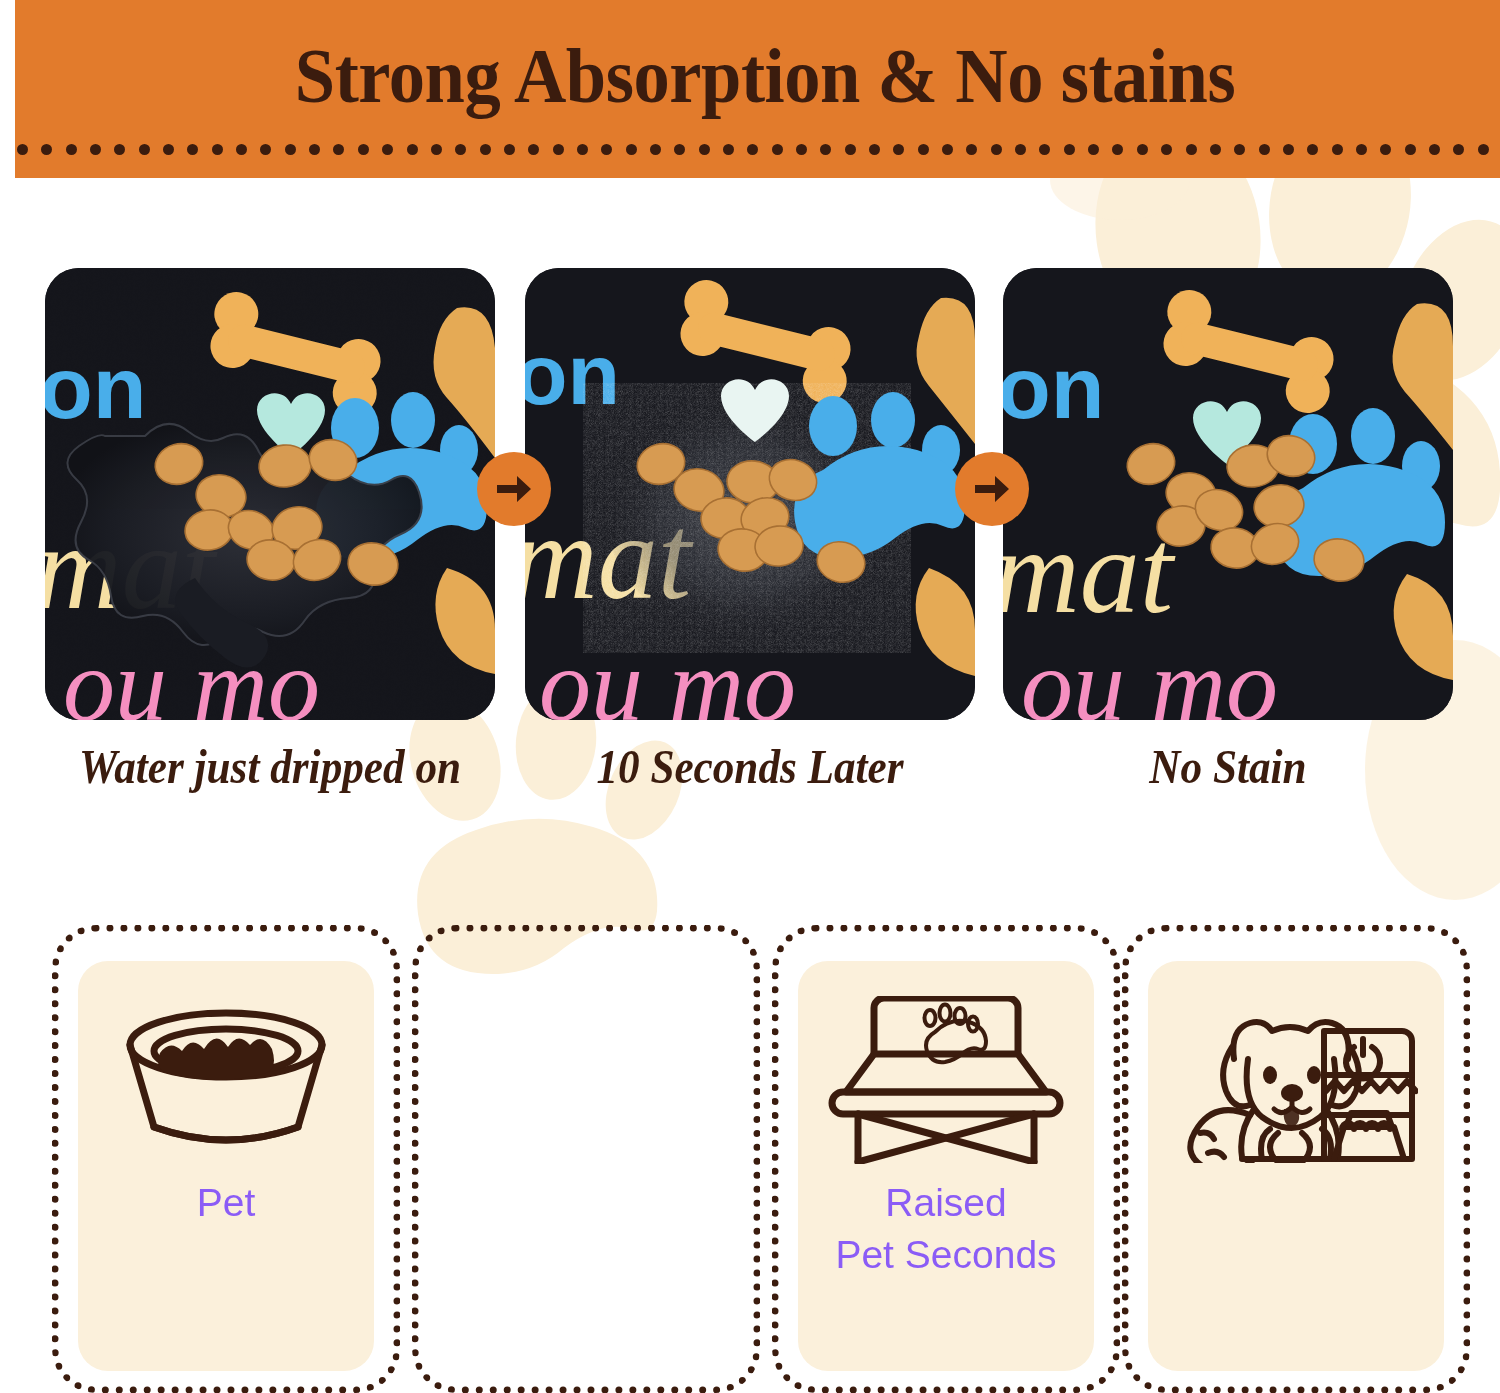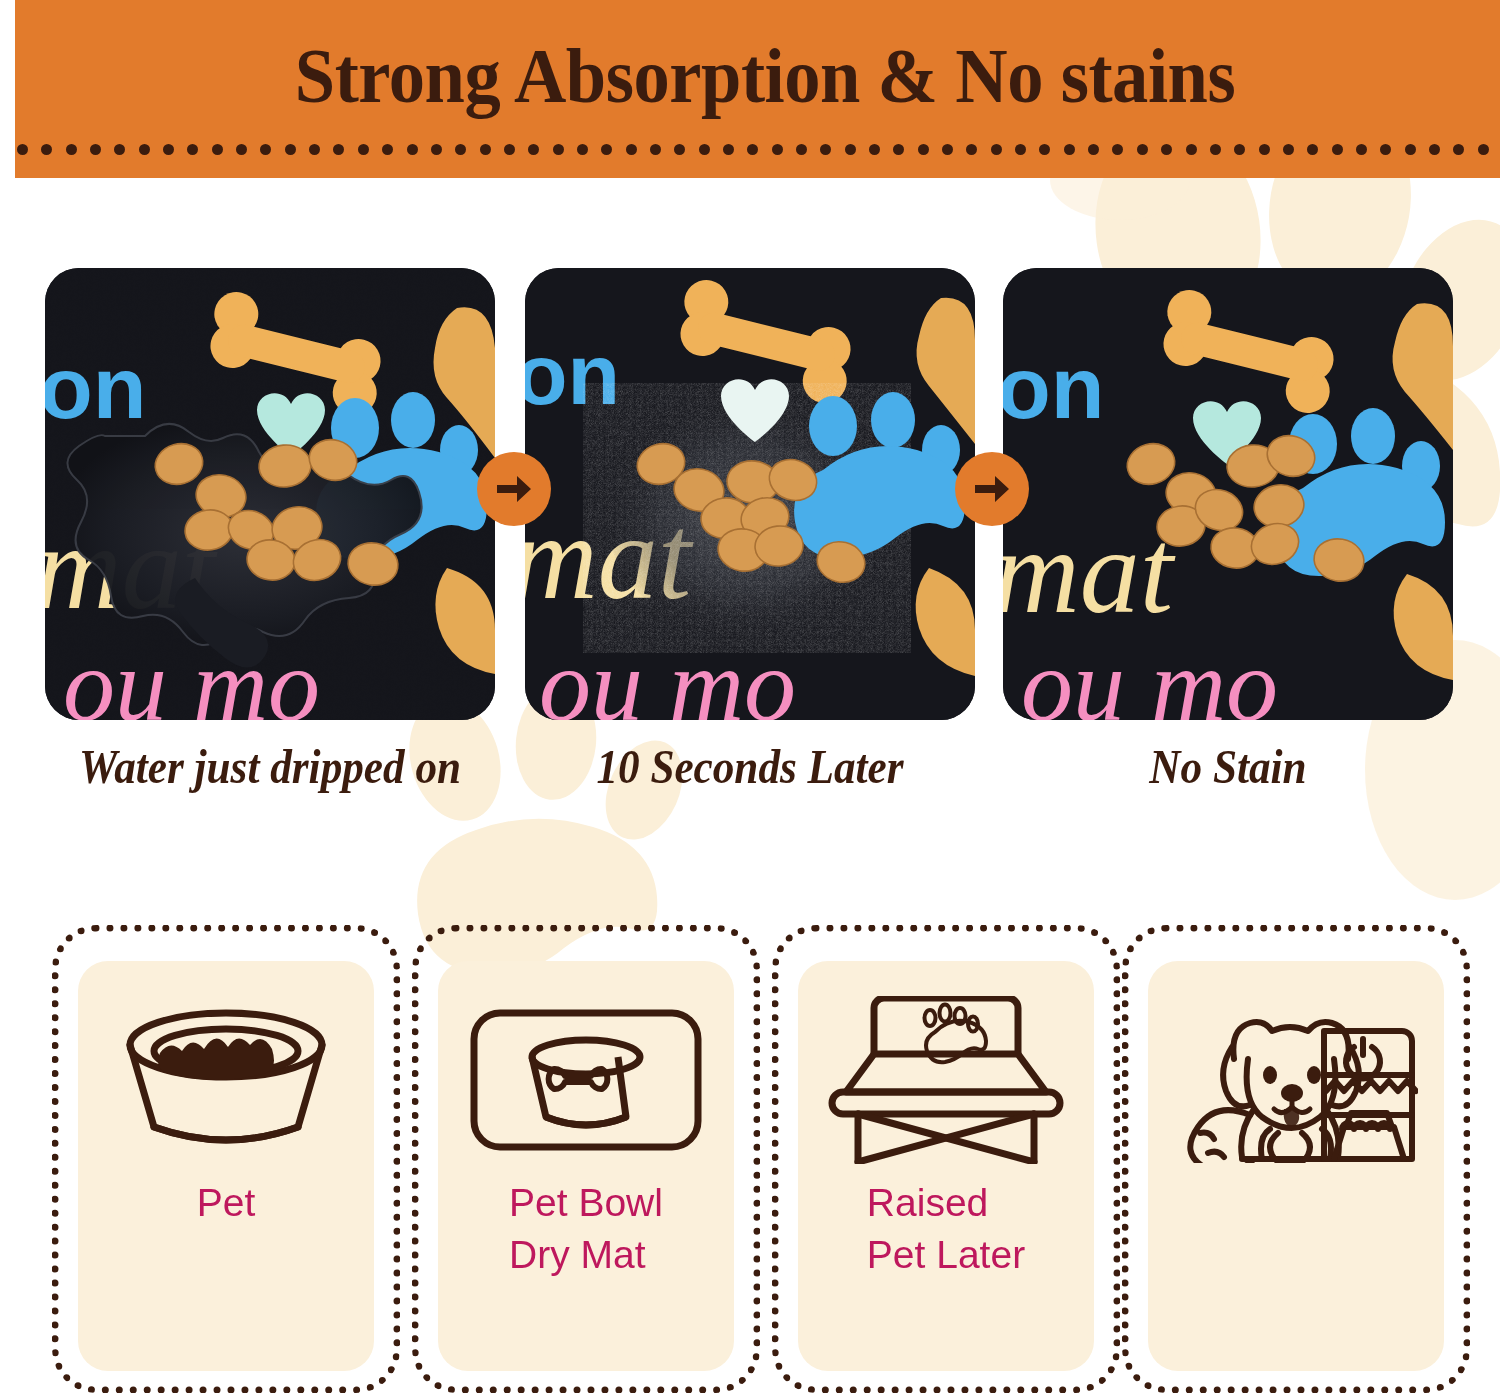--- a/index.html
+++ b/index.html
@@ -84,23 +84,23 @@
     border-radius:44px;
   }
   .card-inner {
     position:absolute; left:26px; top:36px; right:26px; bottom:22px;
     background:#FBF0DB;
     border-radius:30px;
     display:flex; flex-direction:column; align-items:center;
   }
   .card-icon { margin-top:30px; height:178px; display:flex; align-items:center; justify-content:center; }
   .card-label {
-    margin-top:8px; text-align:left;
+    margin-top:8px; text-align:center;
     font-size:39px; line-height:52px; font-weight:normal;
-    color:#be185d;
+    color:#8b5cf6;
     font-family:"Liberation Sans", sans-serif;
   }
 </style>
 </head>
 <body>
 
 <svg id="watermarks" width="1500" height="1393" viewBox="0 0 1500 1393">
   <g fill="#FBEFD8">
 
     <ellipse cx="1178" cy="232" rx="82" ry="108" transform="rotate(-8 1178 232)"></ellipse>
@@ -378,39 +378,20 @@
         </svg>
       </div>
       <div class="card-label">
         <div>Pet</div>
       </div>
     </div>
   </div>
 
   <div class="feature-card f1">
     <div class="dotted-frame"></div>
-    <div class="card-inner">
-      <div class="card-icon">
-        <svg width="232" height="142" viewBox="0 0 232 142">
-          <g fill="none" stroke="#3B1C0E" stroke-width="7" stroke-linejoin="round">
-            <rect x="4" y="4" width="224" height="134" rx="26"></rect>
-            <ellipse cx="116" cy="48" rx="54" ry="17"></ellipse>
-            <path d="M62 48 L76 108 q40 16 80 0 L148 48"></path>
-            <path d="M76 108 q40 16 80 0"></path>
-          </g>
-          <g fill="none" stroke="#3B1C0E" stroke-width="6" stroke-linejoin="round">
-            <path d="M84 80 a12 12 0 0 1 0 -20 a11 11 0 0 1 11 7 h26 a11 11 0 0 1 11 -7 a12 12 0 0 1 0 20 a11 11 0 0 1 -11 -7 h-26 a11 11 0 0 1 -11 7z"></path>
-          </g>
-        </svg>
-      </div>
-      <div class="card-label">
-        <div>Pet Bowl</div>
-        <div>Dry Mat</div>
-      </div>
-    </div>
   </div>
 
   <div class="feature-card f2">
     <div class="dotted-frame"></div>
     <div class="card-inner">
       <div class="card-icon">
         <svg width="236" height="168" viewBox="0 0 236 168">
           <g fill="none" stroke="#3B1C0E" stroke-width="7" stroke-linecap="round" stroke-linejoin="round">
 
             <path d="M46 58 L46 12 a10 10 0 0 1 10 -10 h124 a10 10 0 0 1 10 10 L190 58"></path>
@@ -429,21 +410,21 @@
             <ellipse cx="102" cy="22" rx="5.5" ry="8"></ellipse>
             <ellipse cx="117" cy="17" rx="5.5" ry="8.5"></ellipse>
             <ellipse cx="132" cy="20" rx="5.5" ry="8"></ellipse>
             <ellipse cx="145" cy="28" rx="5" ry="7.5"></ellipse>
             <path d="M107 36 q-12 7 -8 19 q5 13 18 11 q10 -2 17 -8 q9 -8 16 -5 q8 3 8 -8 q-1 -14 -17 -19 q-19 -5 -34 10z"></path>
           </g>
         </svg>
       </div>
       <div class="card-label">
         <div>Raised</div>
-        <div>Pet Later</div>
+        <div>Pet Seconds</div>
       </div>
     </div>
   </div>
 
   <div class="feature-card f3">
     <div class="dotted-frame"></div>
     <div class="card-inner">
       <div class="card-icon">
         <svg width="244" height="166" viewBox="0 0 244 166">
           <g fill="none" stroke="#3B1C0E" stroke-width="6" stroke-linecap="round" stroke-linejoin="round">

